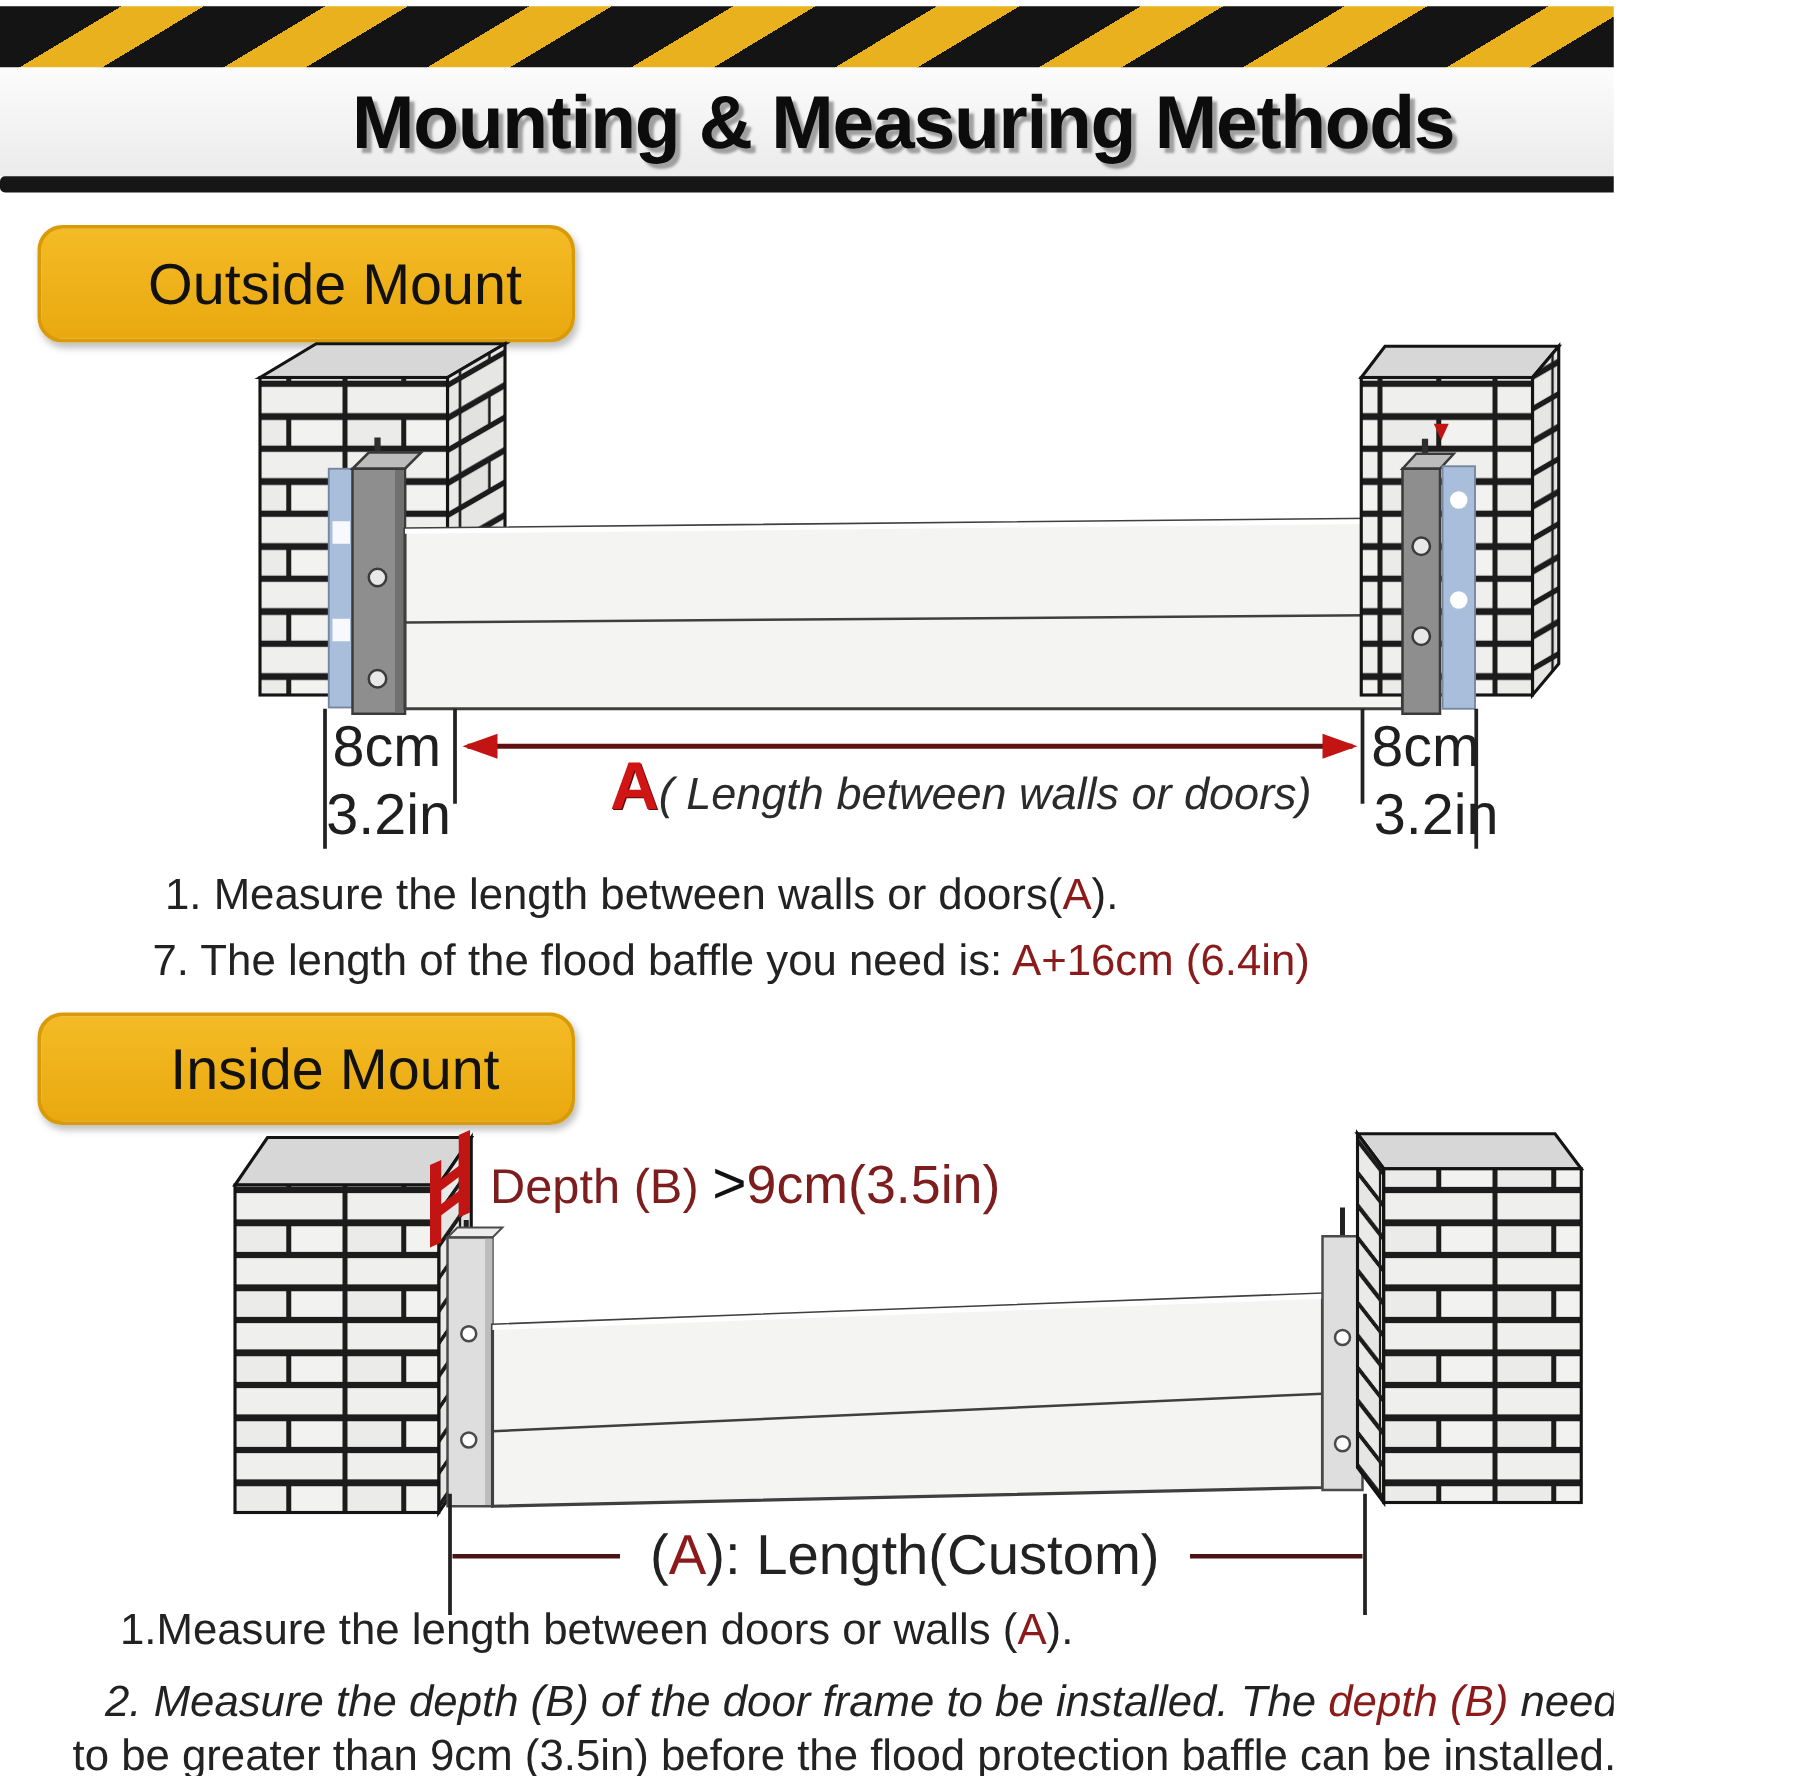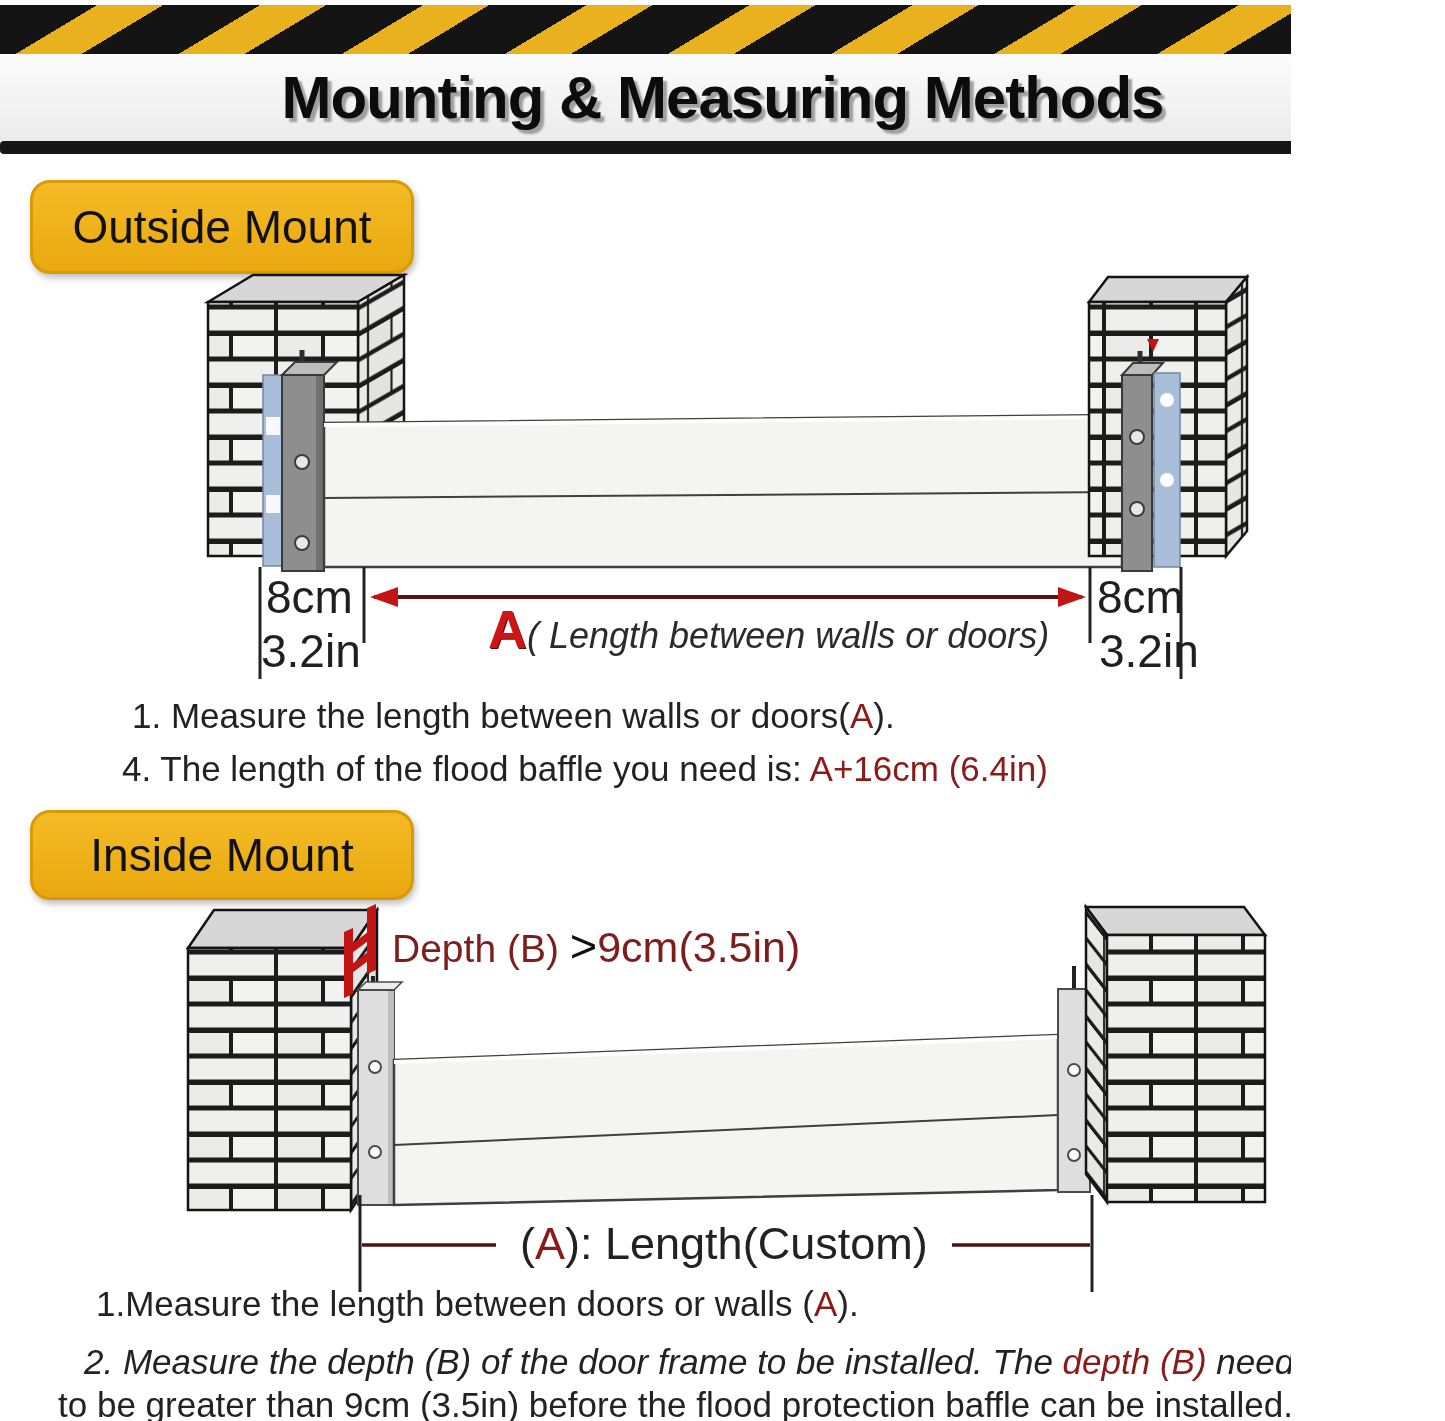--- a/index.html
+++ b/index.html
@@ -11,21 +11,21 @@
   .titlebar{position:absolute;left:0;top:54px;width:1445px;height:87px;
             background:linear-gradient(#fcfcfc,#ebebeb);
             display:flex;align-items:center;justify-content:center;}
   .title{font-size:60px;font-weight:700;letter-spacing:-1px;color:#0c0c0c;
          text-shadow:4px 4px 2px #9f9f9f;}
   .rule{position:absolute;left:0;top:141px;width:1445px;height:13px;background:#161616;border-radius:4px;}
   
   .badge{position:absolute;left:30px;width:378px;height:88px;border-radius:20px;
          background:linear-gradient(#f4bb26,#e9a80f);border:3px solid #d89a06;
          box-shadow:2px 4px 6px rgba(0,0,0,.25);
-         display:flex;align-items:center;justify-content:center;}
+         display:flex;align-items:center;justify-content:center;padding-left:46px;}
   .badge span{font-size:46px;color:#111;}
   .badge-outside{top:180px;}
   .badge-inside{top:810px;height:84px;}
   
   .d1{position:absolute;left:0;top:255px;}
   .d2{position:absolute;left:0;top:900px;}
   
   .mlabel{position:absolute;font-size:46px;color:#1f1f1f;white-space:nowrap;text-align:right;}
   .dimline{position:absolute;white-space:nowrap;}
   .dimA{font-size:54px;font-weight:700;color:#d11414;text-shadow:1px 1px 0 #5a0c0c;}
@@ -142,21 +142,21 @@
     </g>
   </svg>
 
   <div class="mlabel" style="left:266px;top:570px;">8cm</div>
   <div class="mlabel" style="left:261px;top:624px;">3.2in</div>
   <div class="dimline" style="left:488px;top:598px;"><span class="dimA">A</span><span class="dimcap">( Length between walls or doors)</span></div>
   <div class="mlabel" style="left:1097px;top:570px;">8cm</div>
   <div class="mlabel" style="left:1099px;top:624px;">3.2in</div>
 
   <div class="step" style="left:132px;top:696px;"><span>1. Measure the length between walls or doors(</span><span class="em">A</span><span>).</span></div>
-  <div class="step" style="left:122px;top:749px;"><span>4. The length of the flood baffle you need is: </span><span class="em">A+16cm (6.4in)</span></div>
+  <div class="step" style="left:122px;top:749px;"><span>7. The length of the flood baffle you need is: </span><span class="em">A+16cm (6.4in)</span></div>
 
   <div class="badge badge-inside">
       <span>Inside Mount</span>
     </div>
 
   <svg class="d2" width="1445" height="395" viewBox="0 0 1445 395">
 
     <g>
       <polygon points="188,48 214,10 377,10 351,48" fill="#d7d7d7" stroke="#141414" stroke-width="2.5"></polygon>
       <polygon points="351,48 377,10 377,272 351,310" fill="url(#pbR2)" stroke="#141414" stroke-width="2.5"></polygon>

